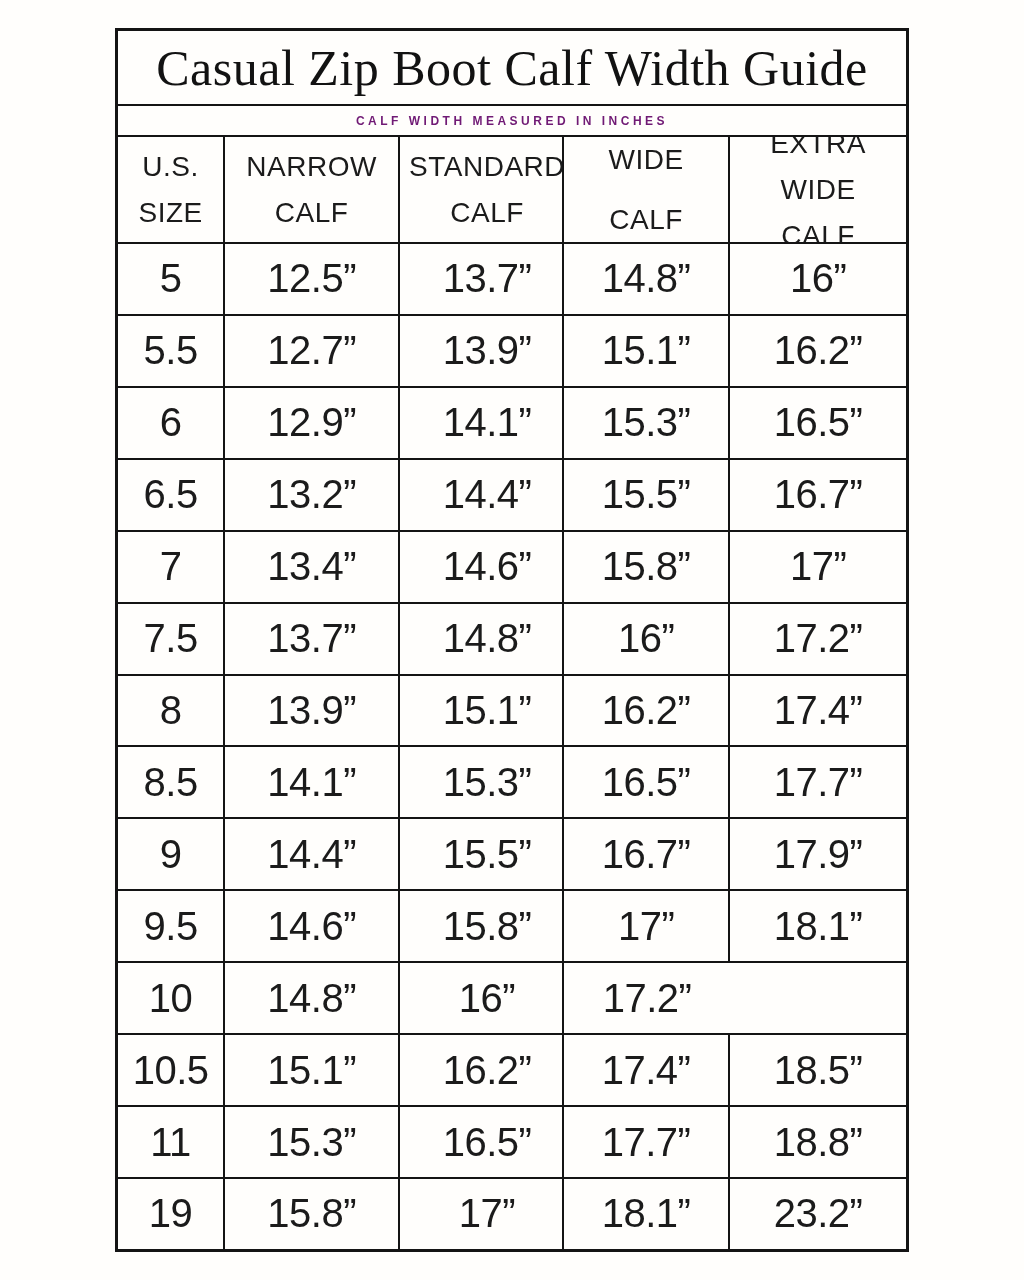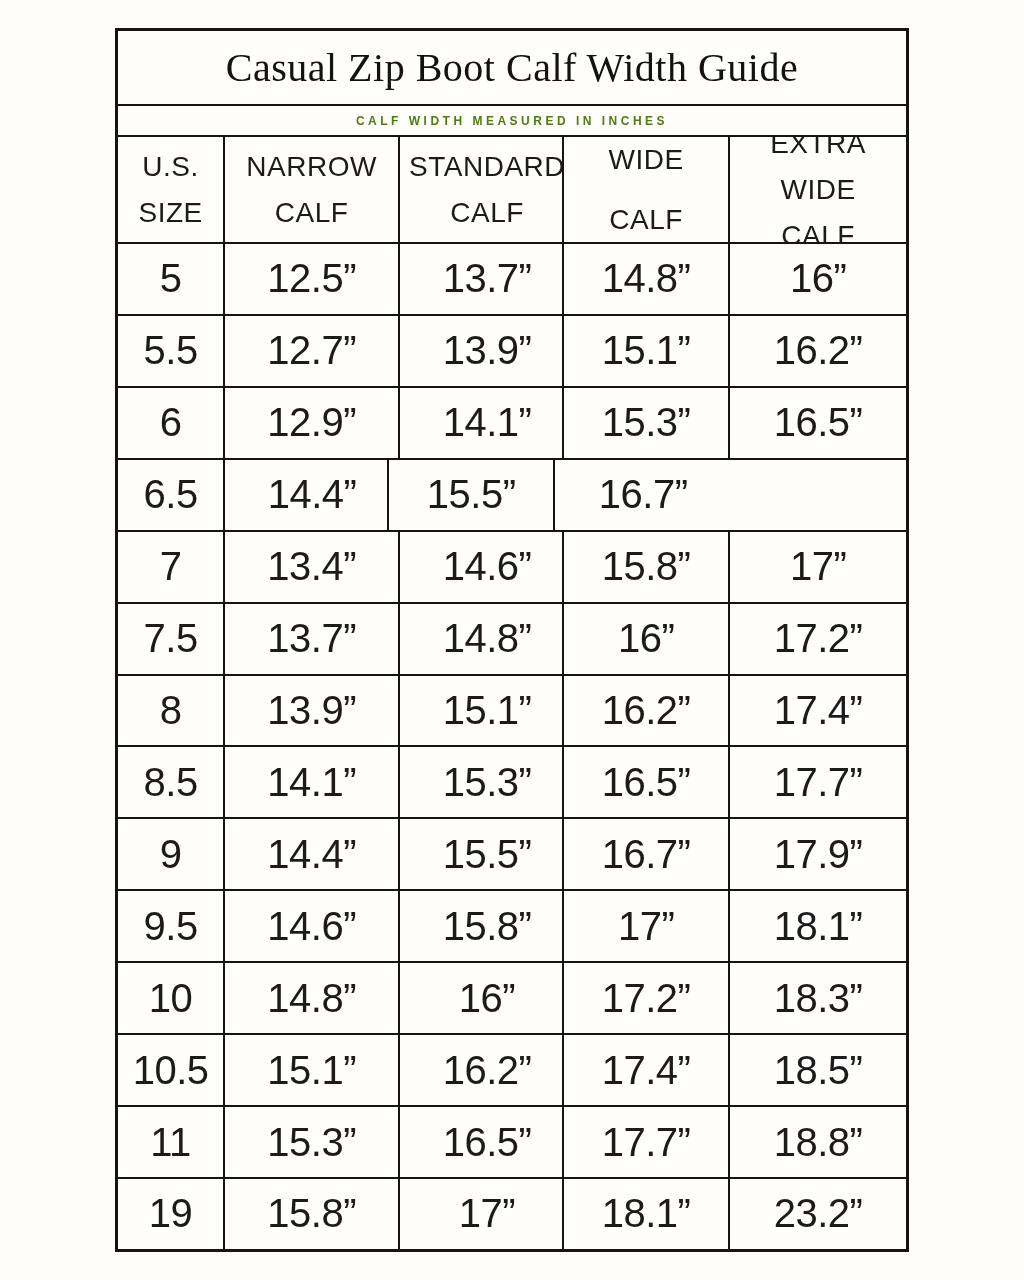--- a/index.html
+++ b/index.html
@@ -19,33 +19,33 @@
     display:flex;
     flex-direction:column;
   }
   .guide > * + * { border-top:2px solid #141414; }
 
   .title-row {
     height:73px;
     flex:0 0 auto;
     display:flex; align-items:center; justify-content:center;
     font-family:"Liberation Serif", serif;
-    font-size:40px;
+    font-size:50px;
     letter-spacing:0.5px;
     color:#121212;
     white-space:nowrap;
   }
   .subtitle-row {
     height:31px;
     flex:0 0 auto;
     display:flex; align-items:center; justify-content:center;
     font-size:12px;
     font-weight:bold;
     letter-spacing:3.5px;
-    color:#4d7c0f;
+    color:#701a75;
   }
   .row {
     display:flex;
     flex:1 1 0;
     align-items:stretch;
   }
   .header-row {
     flex:0 0 auto;
     height:107px;
   }
@@ -127,20 +127,21 @@
   <div class="row">
     <div class="cell dcell col0">6</div>
     <div class="cell dcell col1">12.9”</div>
     <div class="cell dcell col2">14.1”</div>
     <div class="cell dcell col3">15.3”</div>
     <div class="cell dcell col4">16.5”</div>
   </div>
 
   <div class="row">
     <div class="cell dcell col0">6.5</div>
+    <div class="cell dcell col1">13.2”</div>
     <div class="cell dcell col2">14.4”</div>
     <div class="cell dcell col3">15.5”</div>
     <div class="cell dcell col4">16.7”</div>
   </div>
 
   <div class="row">
     <div class="cell dcell col0">7</div>
     <div class="cell dcell col1">13.4”</div>
     <div class="cell dcell col2">14.6”</div>
     <div class="cell dcell col3">15.8”</div>
@@ -185,21 +186,20 @@
     <div class="cell dcell col2">15.8”</div>
     <div class="cell dcell col3">17”</div>
     <div class="cell dcell col4">18.1”</div>
   </div>
 
   <div class="row">
     <div class="cell dcell col0">10</div>
     <div class="cell dcell col1">14.8”</div>
     <div class="cell dcell col2">16”</div>
     <div class="cell dcell col3">17.2”</div>
-    <div class="cell dcell col4">18.3”</div>
   </div>
 
   <div class="row">
     <div class="cell dcell col0">10.5</div>
     <div class="cell dcell col1">15.1”</div>
     <div class="cell dcell col2">16.2”</div>
     <div class="cell dcell col3">17.4”</div>
     <div class="cell dcell col4">18.5”</div>
   </div>
 

